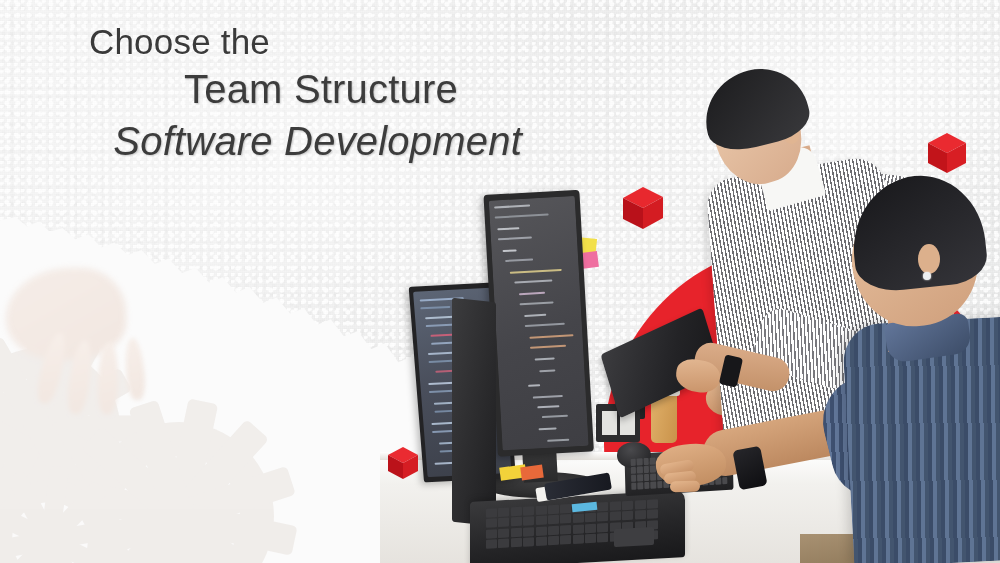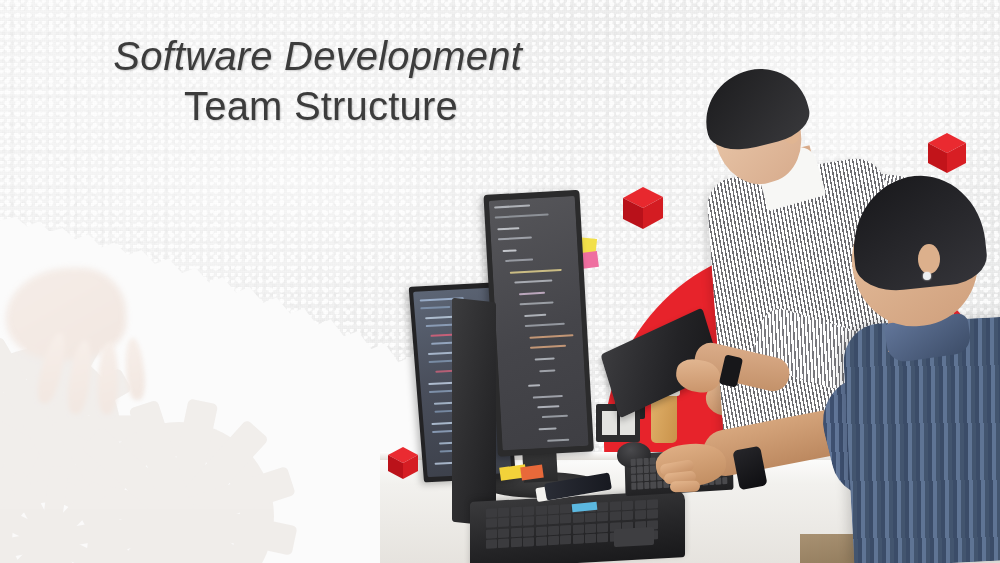--- a/index.html
+++ b/index.html
@@ -770,17 +770,18 @@
 
   <div class="cube" style="left:388px; top:447px;">
     <svg width="30" height="32" viewBox="0 0 30 32" aria-hidden="true">
       <polygon points="15,0 30,8 15,16 0,8" fill="#ea2b31"></polygon>
       <polygon points="0,8 15,16 15,32 0,24" fill="#bb121a"></polygon>
       <polygon points="30,8 30,24 15,32 15,16" fill="#d51d23"></polygon>
     </svg>
   </div>
 
   <div class="headline">
+    <span class="hl-line hl-choose">Choose the</span>
+    <span class="hl-line hl-ts">Team Structure</span>
     <span class="hl-line hl-sd">Software Development</span>
-    <span class="hl-line hl-ts">Team Structure</span>
   </div>
 
 </div>
 
 </body></html>

